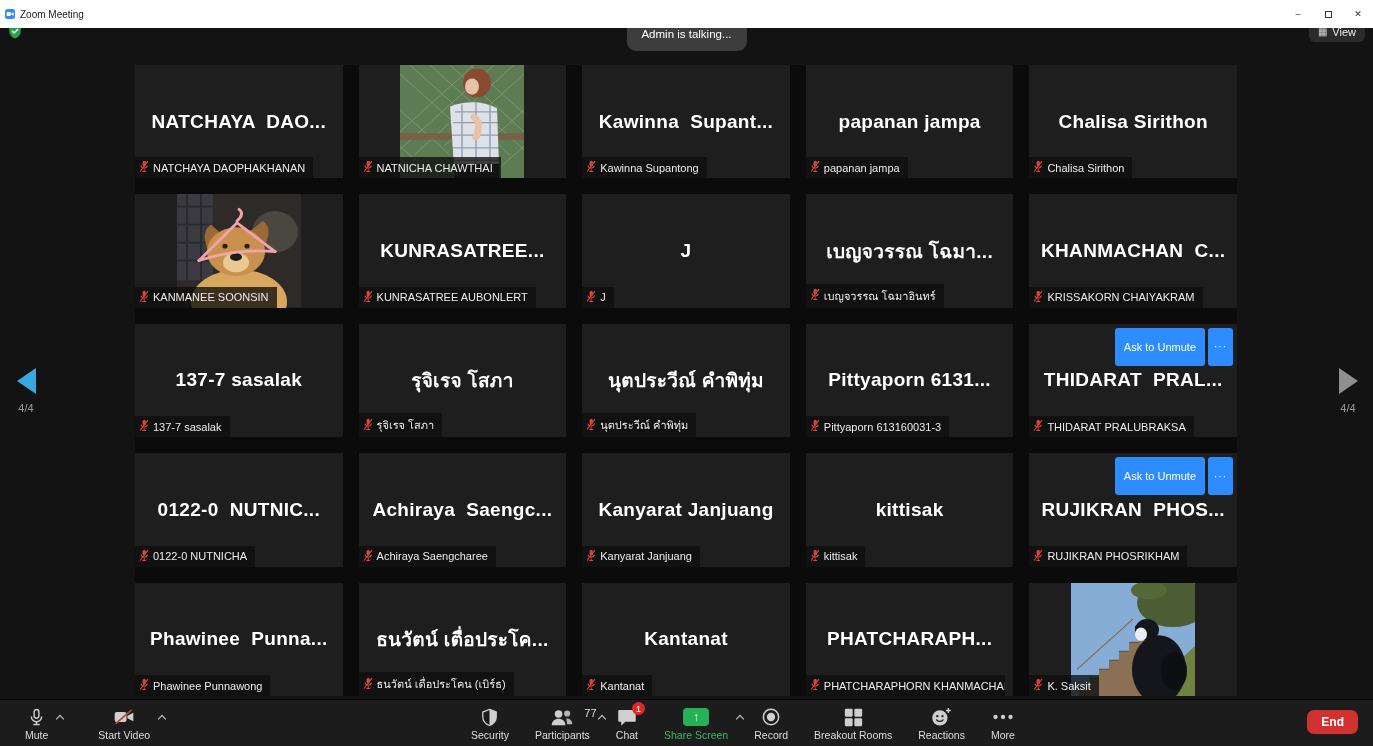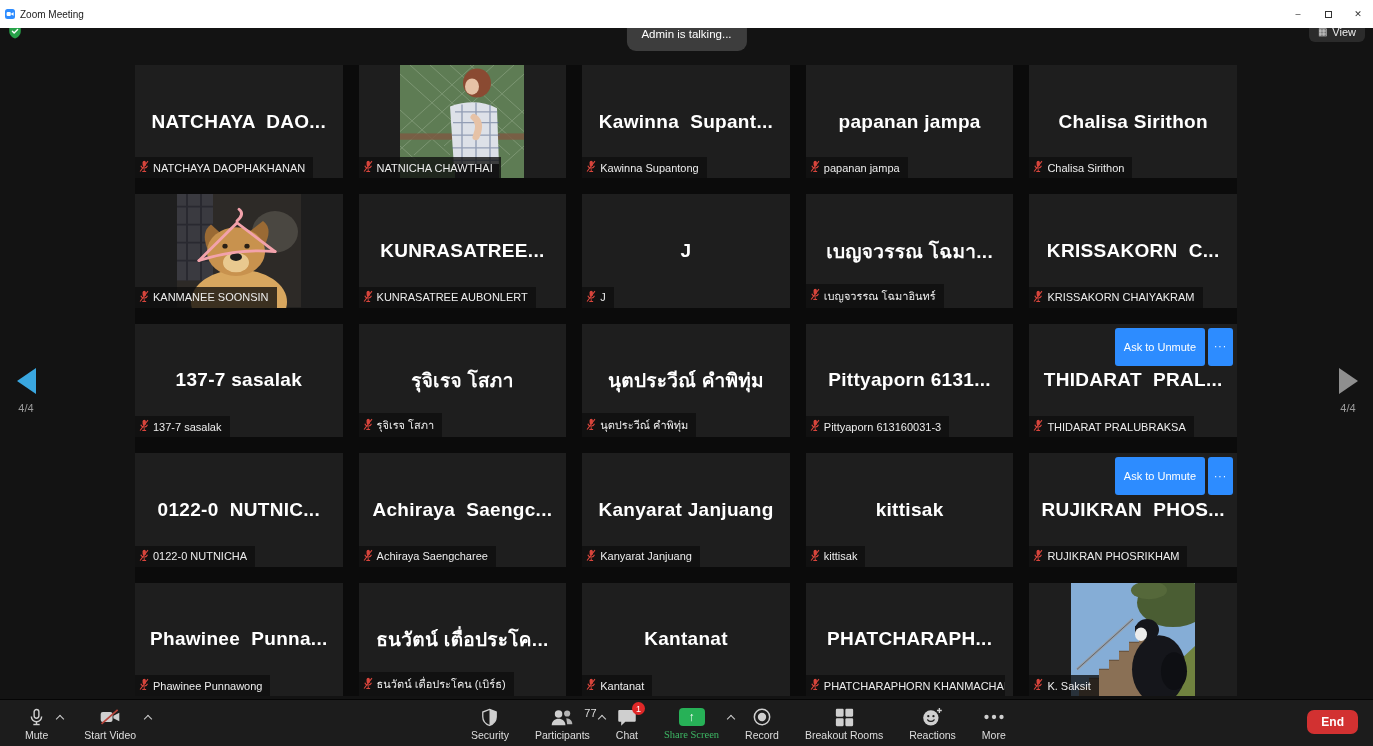--- a/index.html
+++ b/index.html
@@ -53,27 +53,27 @@
   .nav-right { position:absolute; right:10px; top:352px; width:30px; text-align:center; }
   .tri-left  { width:0; height:0; border-top:13px solid transparent; border-bottom:13px solid transparent;
                border-right:19px solid #3aa7e0; margin:0 auto; }
   .tri-right { width:0; height:0; border-top:13px solid transparent; border-bottom:13px solid transparent;
                border-left:19px solid #8f8f8f; margin:0 auto; }
   .nav-page { color:#9b9b9b; font-size:11px; margin-top:8px; }
 
   
   .toolbar { position:absolute; left:0; right:0; bottom:0; height:47px; background:#1c1c1c;
              border-top:1px solid #050505; z-index:20; }
-  .tb-group-left   { position:absolute; left:12px; top:5px; display:flex; gap:10px; }
+  .tb-group-left   { position:absolute; left:12px; top:5px; display:flex; gap:24px; }
   .tb-group-center { position:absolute; left:458px; top:5px; display:flex; align-items:flex-start; }
   .tb-item { position:relative; display:flex; flex-direction:column; align-items:center;
              padding:2px 13px 0 13px; cursor:default; }
   .tb-icon { height:20px; display:flex; align-items:center; justify-content:center; position:relative; }
   .tb-label { font-size:10.5px; color:#dedede; margin-top:2px; white-space:nowrap; }
-  .tb-label.green { color:#3db764;font-family:Liberation Serif, serif; }
+  .tb-label.green { color:#3db764; }
   .chev { position:absolute; top:11px; right:-2px; width:6px; height:6px;
           border-left:1.6px solid #cfcfcf; border-top:1.6px solid #cfcfcf; transform:rotate(45deg); }
   .tb-count { position:absolute; top:0; left:100%; margin-left:10px; font-size:11px; color:#dedede; }
   .tb-badge { position:absolute; top:-5px; right:-8px; min-width:13px; height:13px; border-radius:7px;
               background:#e02828; color:#fff; font-size:9px; display:flex; align-items:center;
               justify-content:center; padding:0 3px; }
   .share-pill { width:26px; height:18px; background:#27b157; border-radius:4px;
                 display:flex; align-items:center; justify-content:center; color:#fff; font-size:12px; font-weight:bold; }
   .end-btn { position:absolute; right:15px; bottom:12px; background:#d23131; color:#fff;
              font-size:12px; padding:5px 14px; border-radius:7px; border:none;font-weight:bold; }
@@ -257,21 +257,21 @@
           <span><svg width="10" height="13" viewBox="0 0 14 18">
               <rect x="5" y="1" width="4.6" height="8" rx="2.3" fill="#d8453c"></rect>
               <path d="M2.5 8a5 5 0 0 0 9.4 0" stroke="#d8453c" stroke-width="1.5" fill="none"></path>
               <path d="M7.3 13v3M4.6 16h5.4" stroke="#d8453c" stroke-width="1.5"></path>
               <line x1="1.5" y1="16" x2="12.5" y2="1.5" stroke="#d8453c" stroke-width="1.6"></line>
             </svg></span>
           <span>เบญจวรรณ โฉมาอินทร์</span>
         </div>
       </div>
       <div class="tile">
-        <div class="tile-display">KRISSAKORN  C...</div>
+        <div class="tile-display">KHANMACHAN  C...</div>
         <div class="tile-label">
           <span><svg width="10" height="13" viewBox="0 0 14 18">
               <rect x="5" y="1" width="4.6" height="8" rx="2.3" fill="#d8453c"></rect>
               <path d="M2.5 8a5 5 0 0 0 9.4 0" stroke="#d8453c" stroke-width="1.5" fill="none"></path>
               <path d="M7.3 13v3M4.6 16h5.4" stroke="#d8453c" stroke-width="1.5"></path>
               <line x1="1.5" y1="16" x2="12.5" y2="1.5" stroke="#d8453c" stroke-width="1.6"></line>
             </svg></span>
           <span>KRISSAKORN CHAIYAKRAM</span>
         </div>
       </div>

